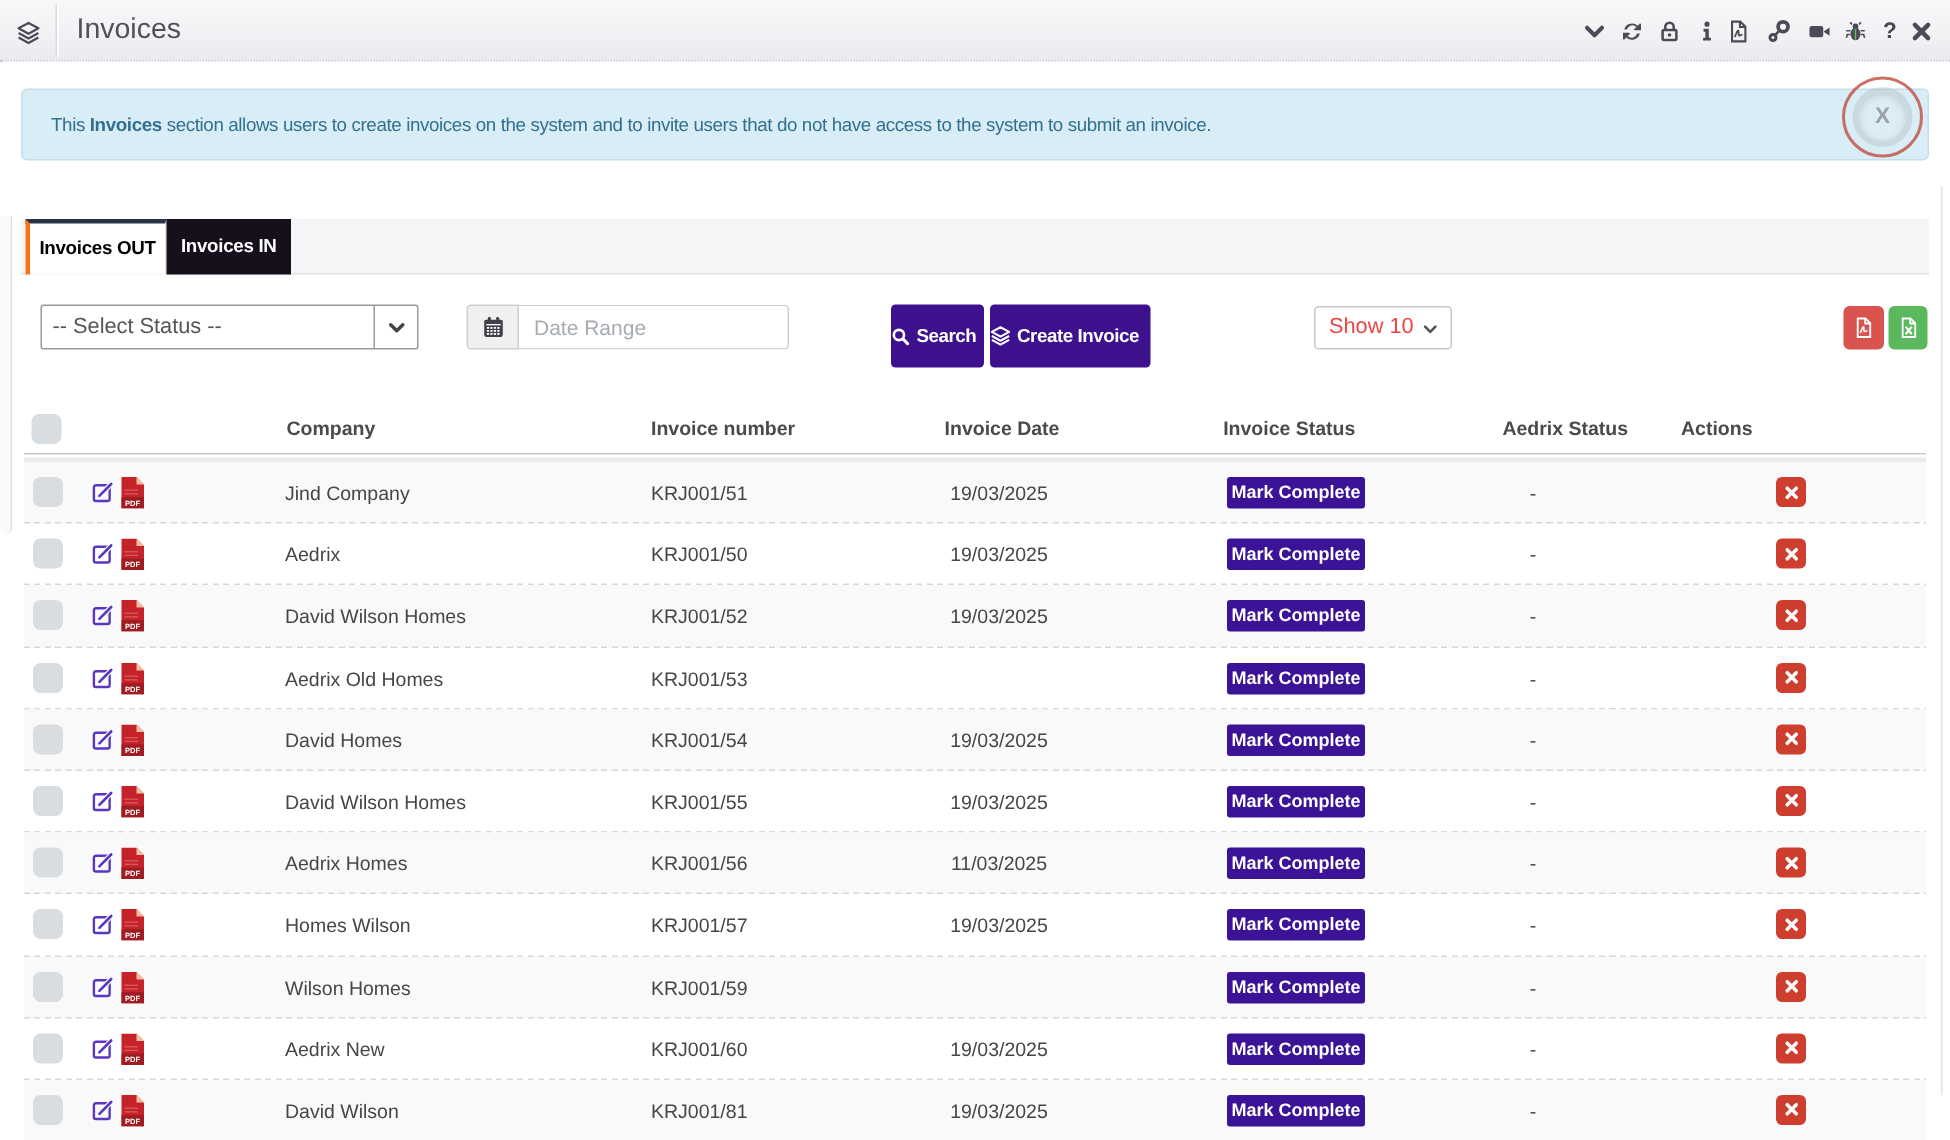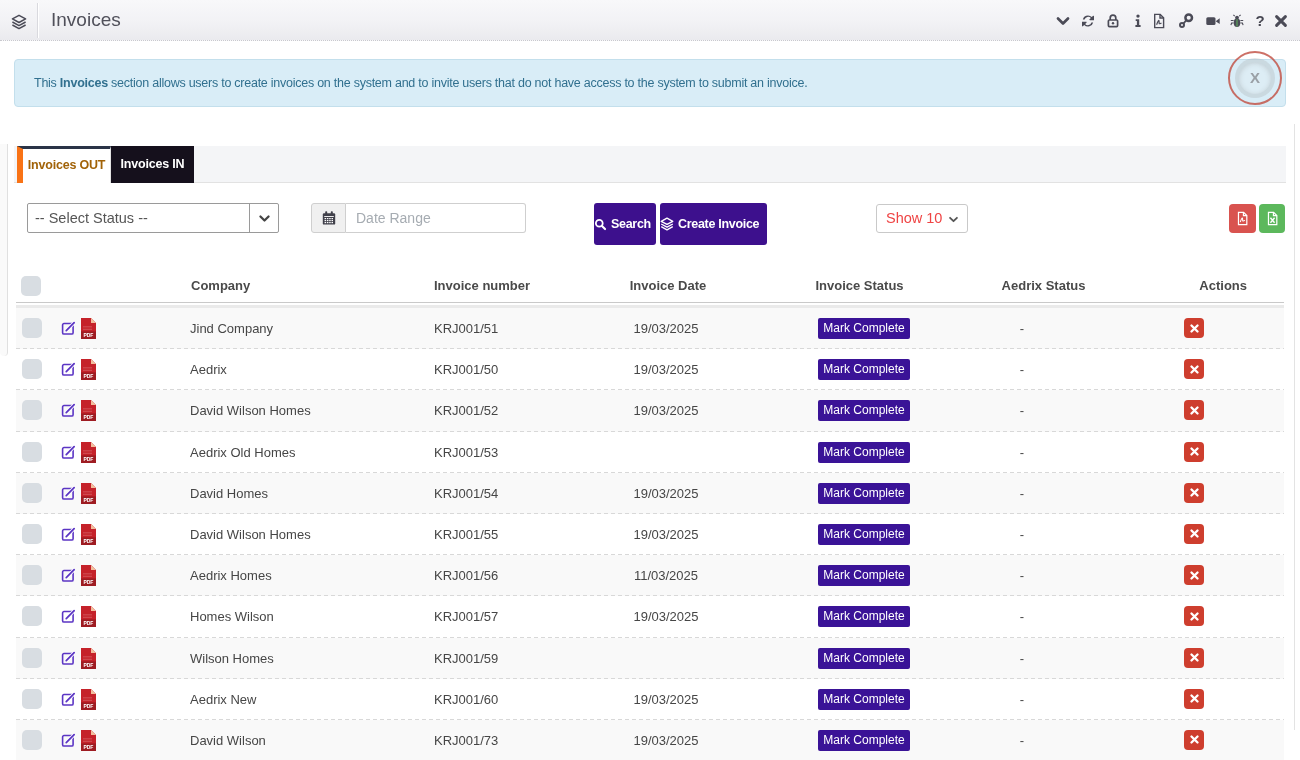--- a/index.html
+++ b/index.html
@@ -23,22 +23,22 @@
 .bx-ring{position:absolute;left:1228px;top:51px;width:54px;height:54px;border-radius:50%;
   border:2.5px solid rgba(193,76,64,.8)}
 
 .lstrip{position:absolute;left:0;top:144px;width:8px;height:212px;background:#fafafa;
   border-right:1px solid #e0e0e0;border-radius:0 0 7px 7px}
 .rline{position:absolute;left:1294px;top:124px;width:1px;height:606px;background:#e3e3e3}
 
 .tabbar{position:absolute;left:14px;top:146px;width:1272px;height:37px;background:#f4f5f7;
   border-bottom:1px solid #e2e2e2}
 .tab-out{position:absolute;left:3px;top:0;width:94px;height:37px;background:#fff;
-  border-top:3px solid #2a3447;border-left:6px solid #f97316;border-right:1px solid #e3e3e3;
-  text-align:center;line-height:33px;font-size:12.5px;letter-spacing:-0.2px;font-weight:bold;color:#a16207}
+  border-top:3px solid #2a3447;border-left:3px solid #f97316;border-right:1px solid #e3e3e3;
+  text-align:center;line-height:33px;font-size:12.5px;letter-spacing:-0.2px;font-weight:bold;color:#000000}
 .tab-in{position:absolute;left:97px;top:0;width:83px;height:37px;background:#15101c;
   text-align:center;line-height:37px;font-size:12.5px;letter-spacing:-0.2px;font-weight:bold;color:#fff}
 
 .selstatus{position:absolute;left:27px;top:203px;width:252px;height:30px;border:1px solid #9a9a9a;
   border-radius:2px;background:#fff}
 .selstatus .lbl{position:absolute;left:7px;top:0;line-height:28px;font-size:14.5px;color:#555}
 .selstatus .car{position:absolute;right:0;top:0;width:29px;height:28px;border-left:1px solid #9a9a9a;text-align:center}
 .dgroup-add{position:absolute;left:311px;top:203px;width:35px;height:30px;background:#f0f0f0;
   border:1px solid #cfcfcf;border-radius:3px 0 0 3px;text-align:center}
 .dgroup-inp{position:absolute;left:346px;top:203px;width:180px;height:30px;background:#fff;
@@ -57,21 +57,21 @@
 .rows{position:absolute;left:16px;top:308px;width:1268px}
 .row{position:relative;width:1268px;height:41.2px}
 .row::after{content:"";position:absolute;left:0;right:0;bottom:0;height:1px;background:repeating-linear-gradient(90deg,#d8d8d8 0 4px,rgba(0,0,0,0) 4px 7px)}
 .row.odd{background:#f9f9f9}
 .cb{position:absolute;width:20px;height:20px;border-radius:5px;background:#d8dde2}
 .row .cb{left:6px;top:10px}
 .row .co{position:absolute;left:174px;top:0;line-height:41px;font-size:13px;color:#464646}
 .row .inv{position:absolute;left:418px;top:0;line-height:41px;font-size:13px;color:#464646}
 .row .dt{position:absolute;left:584px;width:132px;top:0;line-height:41px;font-size:13px;color:#464646;text-align:center}
 .row .mark{position:absolute;left:802px;top:10px;width:92px;height:21px;background:#3a1397;border-radius:2px;
-  color:#fff;font-size:12px;font-weight:normal;text-align:center;line-height:21px}
+  color:#fff;font-size:12px;font-weight:bold;text-align:center;line-height:21px}
 .row .dash{position:absolute;left:976px;width:60px;top:0;line-height:41px;font-size:13px;color:#464646;text-align:center}
 .row .xbtn{position:absolute;left:1168px;top:10px;width:20px;height:20px;background:#ce3e2e;border-radius:4px;
   display:flex;align-items:center;justify-content:center}
 .row .eic{position:absolute;left:45px;top:13px}
 .row .pic{position:absolute;left:64px;top:10px}
 </style>
 </head>
 <body>
 
 <div class="topbar">
@@ -220,21 +220,21 @@
       </g>
     </svg>
 </div>
 
 <div class="cb" style="left:21px;top:276px"></div>
 <div class="thead-lbl" style="left:191px">Company</div>
 <div class="thead-lbl" style="left:434px">Invoice number</div>
 <div class="thead-lbl" style="left:600px;width:136px;text-align:center">Invoice Date</div>
 <div class="thead-lbl" style="left:811px;width:97px;text-align:center">Invoice Status</div>
 <div class="thead-lbl" style="left:996px;width:95px;text-align:center">Aedrix Status</div>
-<div class="thead-lbl" style="left:1188px;width:59px;text-align:right">Actions</div>
+<div class="thead-lbl" style="left:1115px;width:59px;text-align:center">Actions</div>
 <div class="hline1"></div>
 <div class="hline2"></div>
 
 <div class="rows">
 <div class="row odd">
       <div class="cb"></div>
       <svg class="eic" width="15" height="15" viewBox="0 0 16 16">
         <g fill="none">
           <rect x="1.7" y="2.7" width="11.2" height="11.2" rx="1.5" stroke="#5b35c4" stroke-width="1.7"></rect>
           <path d="M5.2 10.6 14.2 1.6" stroke="#fff" stroke-width="3.6"></path>
@@ -521,21 +521,21 @@
       </svg>
       <svg class="pic" width="16" height="21" viewBox="0 0 16 21">
         <path d="M1 0h10l5 5v16H1z" fill="#c5222a"></path>
         <path d="M11 0l5 5h-5z" fill="#f2bf9e"></path>
         <rect x="3" y="8.4" width="9" height="0.9" fill="rgba(255,255,255,.25)"></rect>
         <rect x="3" y="10.8" width="9" height="0.9" fill="rgba(255,255,255,.25)"></rect>
         <rect x="1" y="13.4" width="15" height="7.6" fill="#9e1c22"></rect>
         <text x="8.4" y="19" font-size="5" font-weight="bold" fill="#fff" text-anchor="middle" font-family="Liberation Sans,sans-serif">PDF</text>
       </svg>
       <div class="co">David Wilson</div>
-      <div class="inv">KRJ001/73</div>
+      <div class="inv">KRJ001/81</div>
       <div class="dt">19/03/2025</div>
       <div class="mark">Mark Complete</div>
       <div class="dash">-</div>
       <div class="xbtn">
         <svg width="11" height="11" viewBox="0 0 16 16">
           <path d="M3.6 3.6 12.4 12.4M12.4 3.6 3.6 12.4" stroke="#fff" stroke-width="3.4" stroke-linecap="round"></path>
         </svg>
       </div>
     </div>
 </div>

